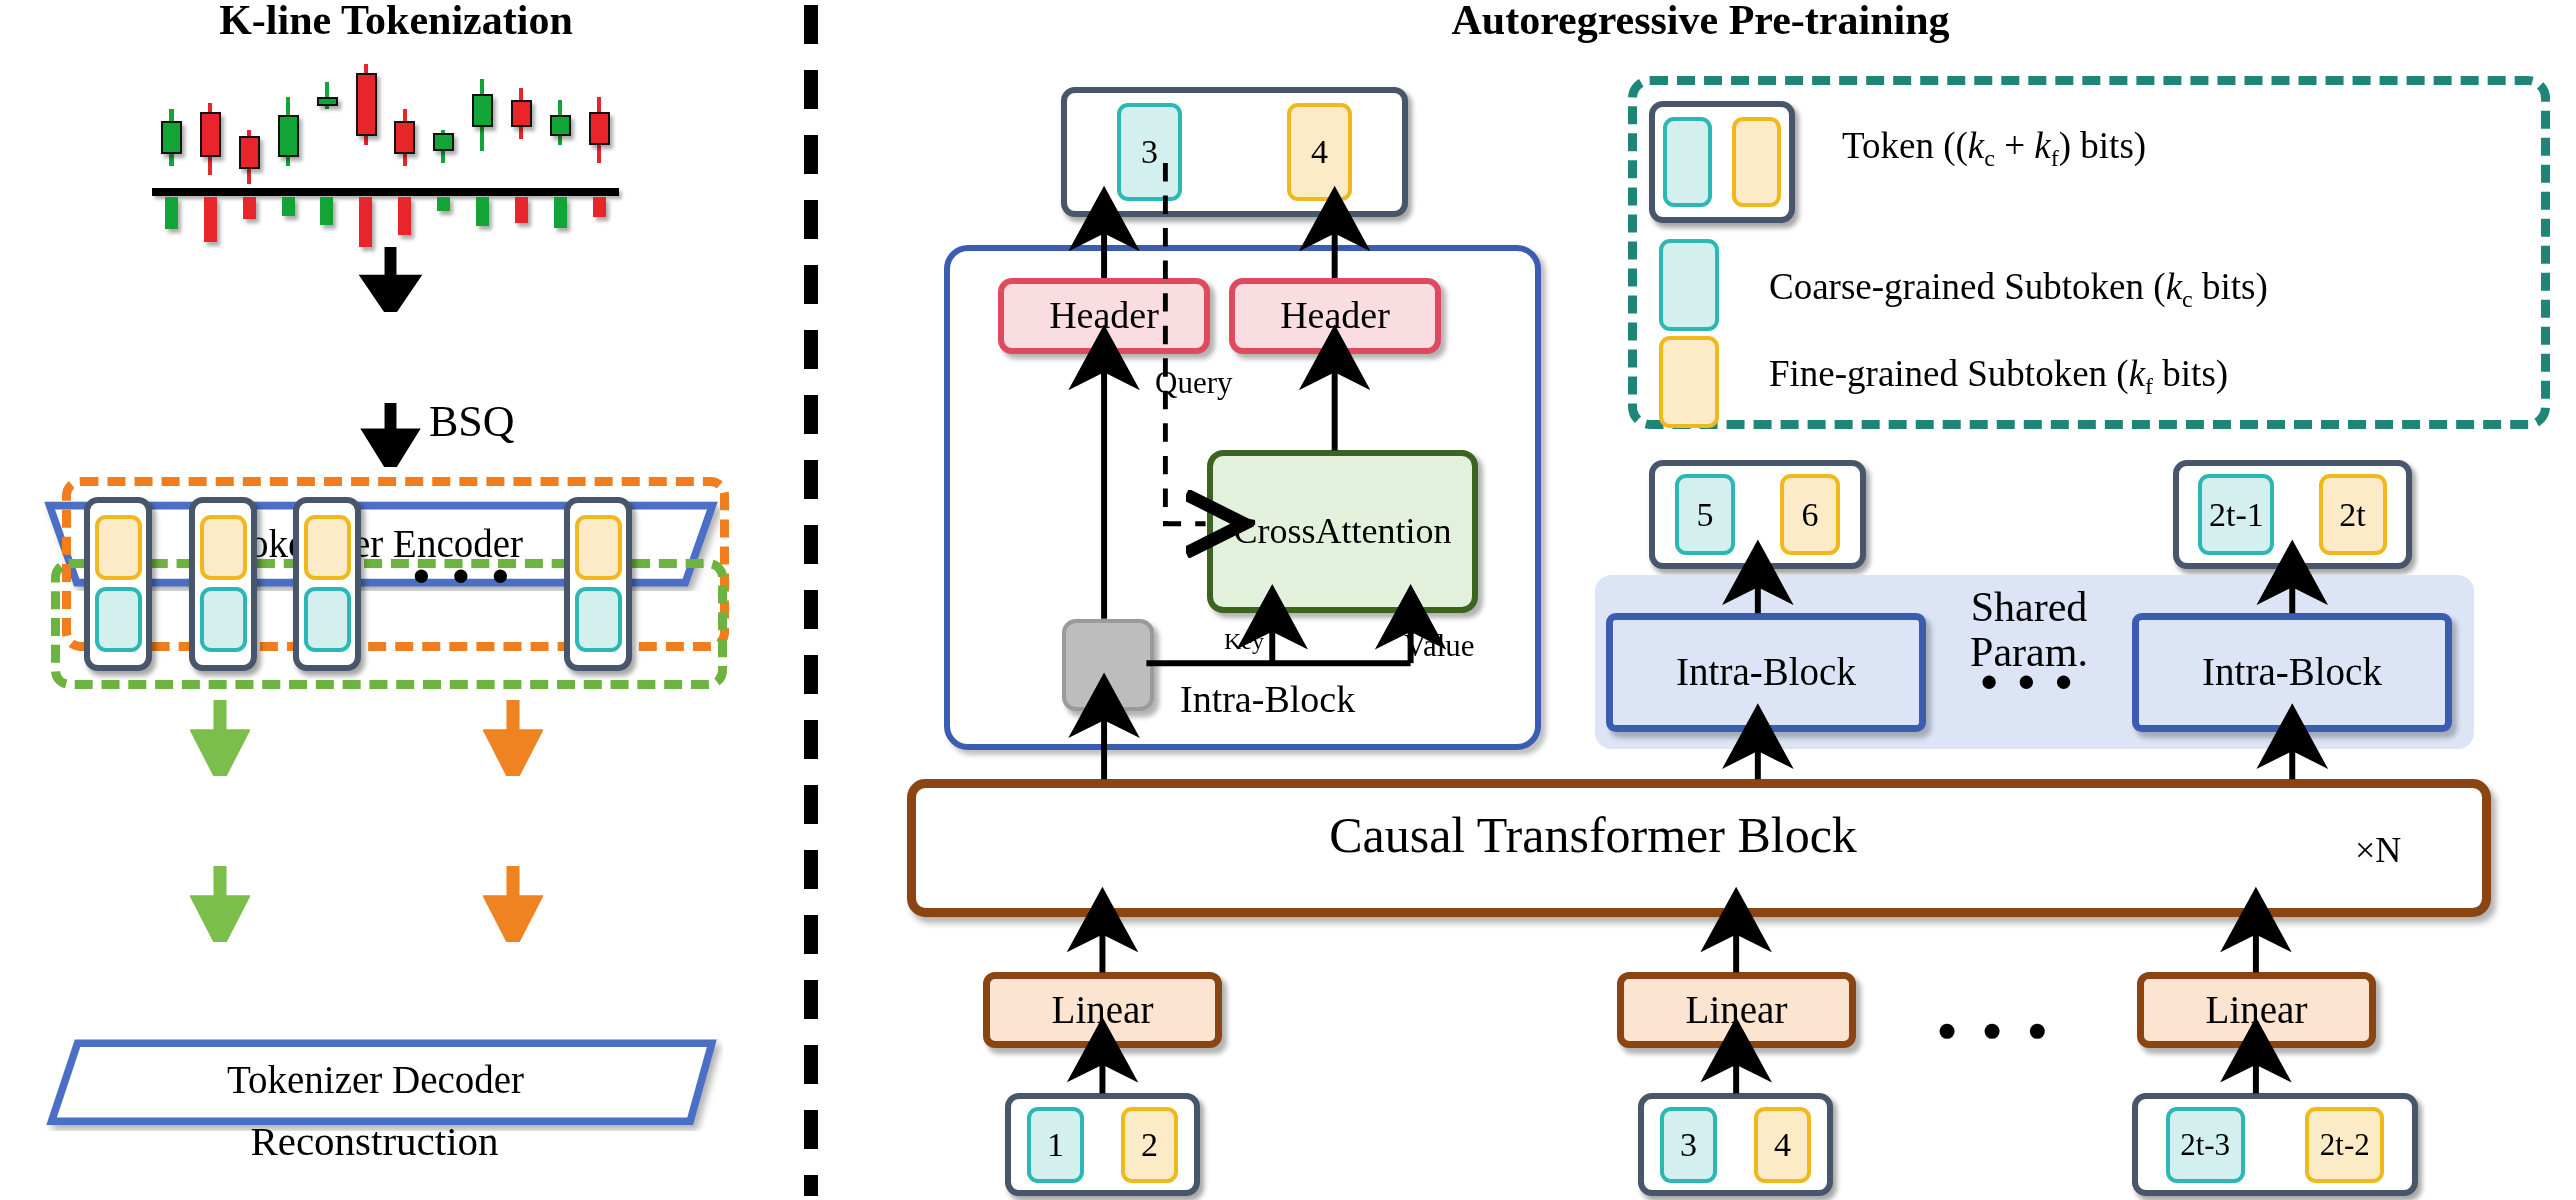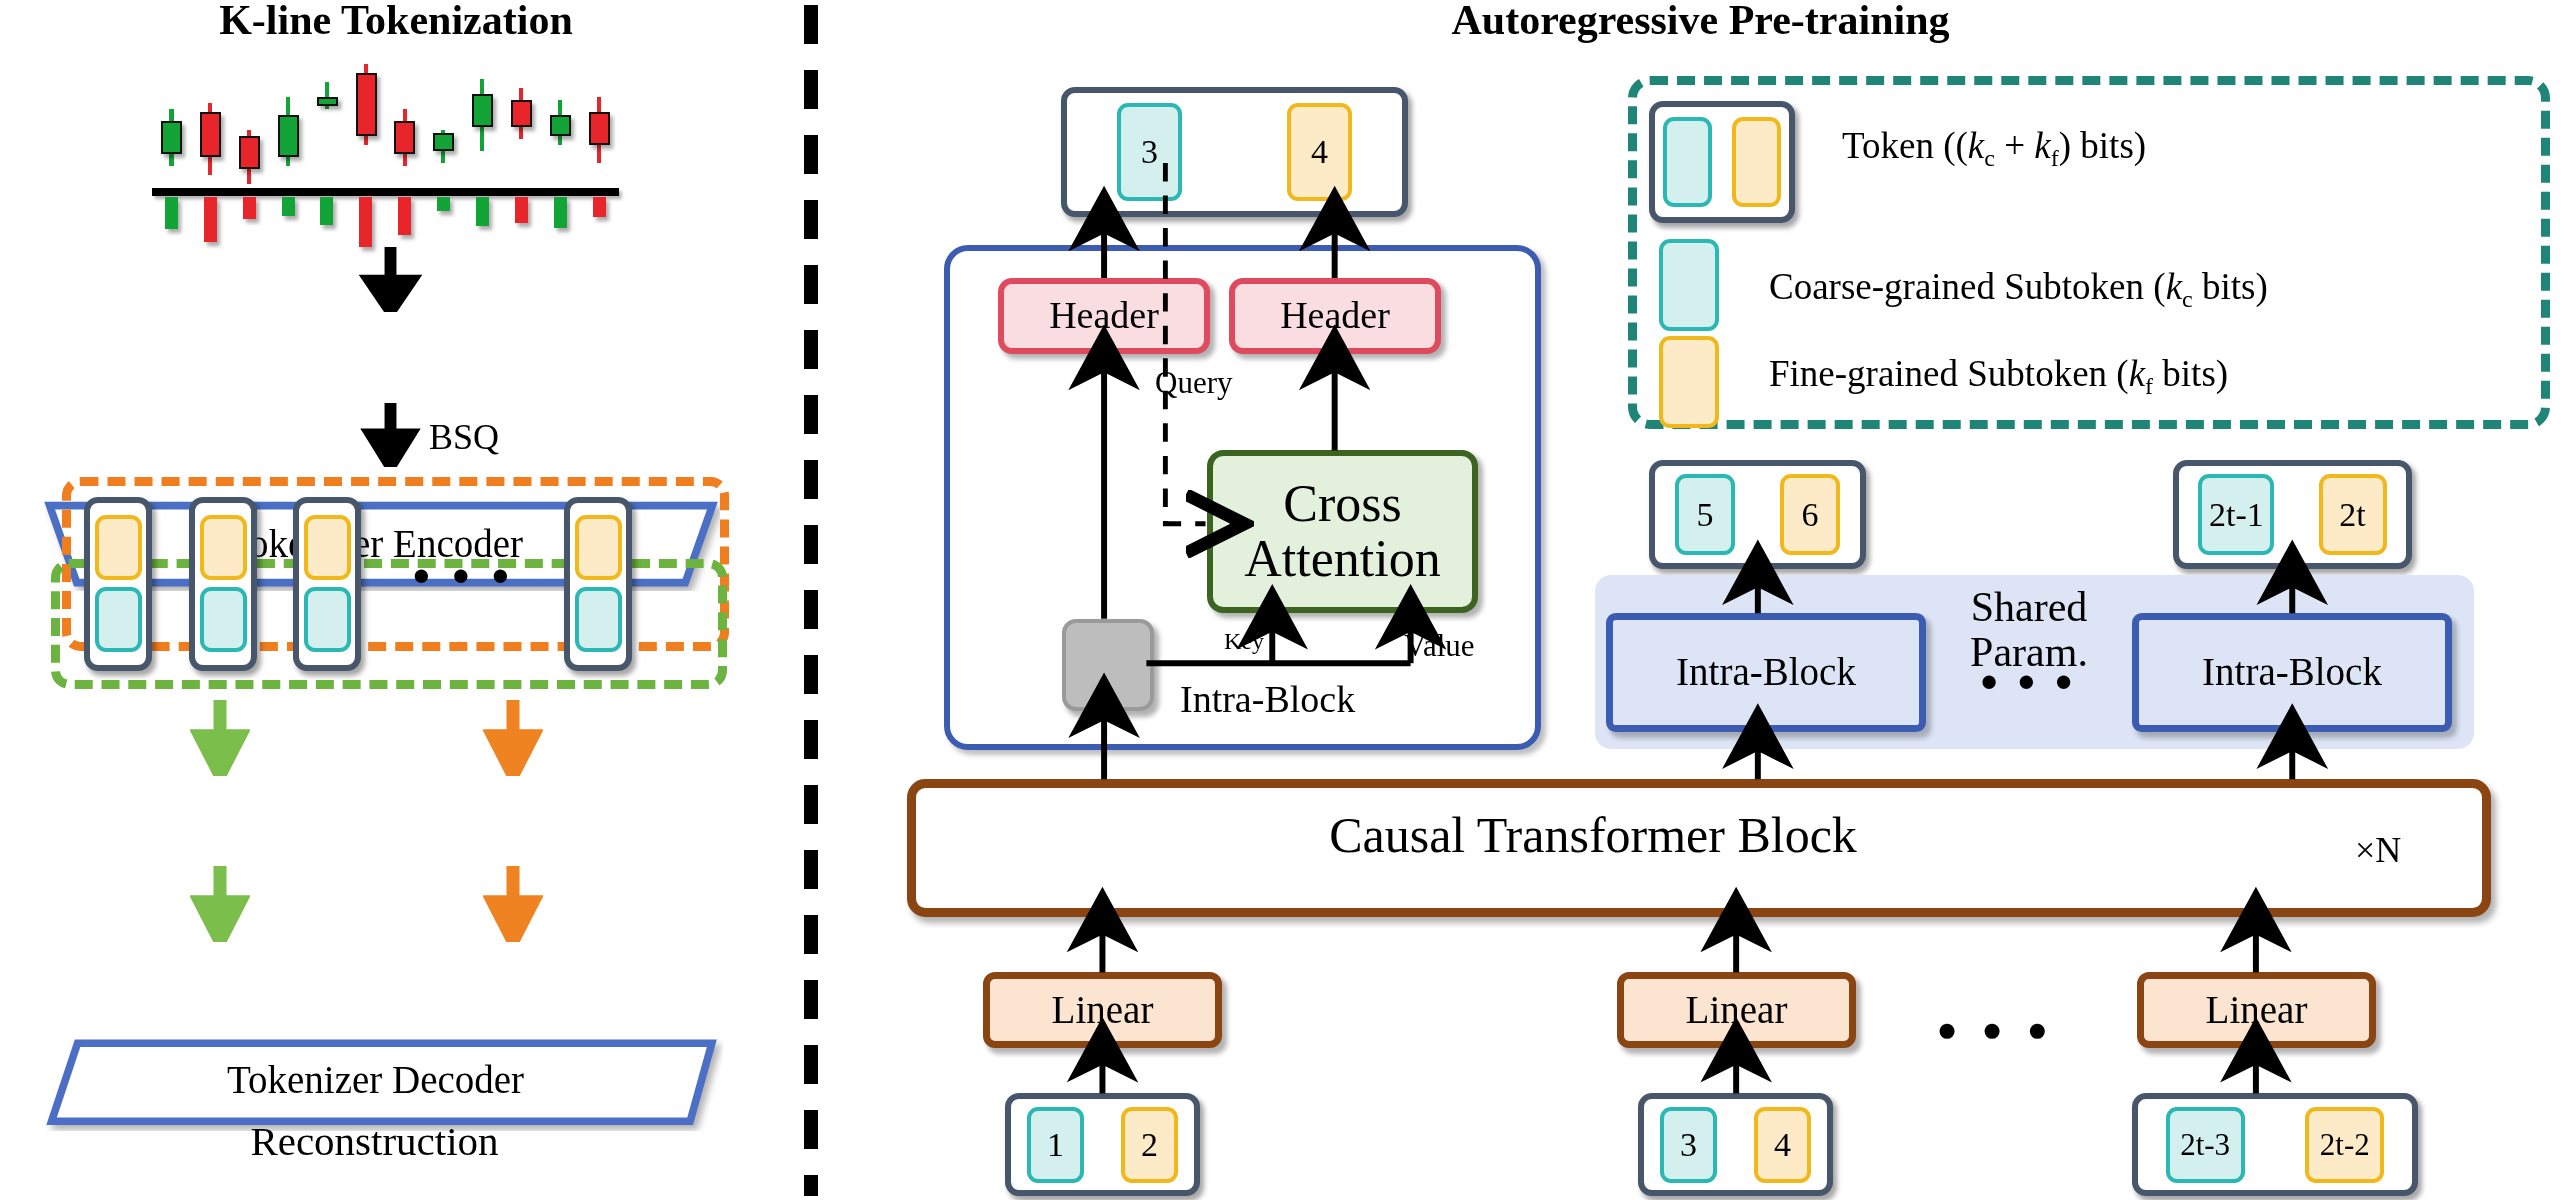--- a/index.html
+++ b/index.html
@@ -98,21 +98,21 @@
     <polygon points="14,8 1236,8 1186,150 64,150" fill="#fff" stroke="#4A6FC4" stroke-width="14" style="filter:drop-shadow(8px 9px 7px rgba(0,0,0,.3))"></polygon>
   </svg>
   <span style="top:19.5px;font-size:39px;">Tokenizer Encoder</span>
 </div>
 
 <div class="abs" style="left:358px;top:403px;width:65px;height:64px;">
   <svg width="65" height="64" viewBox="0 0 120 118">
       <path d="M60 0 L60 74 M24 58 L60 116 L96 58 Z" stroke="#000" stroke-width="22" fill="#000"></path>
     </svg>
 </div>
-<div class="abs" style="left:429px;top:416px;font-size:36px;">BSQ</div>
+<div class="abs" style="left:429px;top:396px;font-size:44px;">BSQ</div>
 
 <div class="abs" style="left:54px;top:477px;width:700px;height:212px;">
 
   <div class="abs" style="left:7.6px;top:0px;width:667px;height:174px;border:9.2px dashed #F07D1E;border-radius:18.4px;box-sizing:border-box;"></div>
 
   <div class="abs" style="left:-3.3px;top:82px;width:676px;height:130px;border:9.2px dashed #6CB33F;border-radius:18.4px;box-sizing:border-box;"></div>
 
   <div class="abs tok-outer" style="left:30px;top:19.5px;width:68px;height:174px;flex-direction:column;gap:7.6px;">
     <div class="sub f" style="width:47px;height:65px;"></div>
     <div class="sub c" style="width:47px;height:65px;"></div>
@@ -175,21 +175,21 @@
 <div class="abs" style="left:944px;top:245px;width:597px;height:505px;border:6px solid #3B5CB0;border-radius:24px;
             box-sizing:border-box;background:#fff;box-shadow:4.3px 4.9px 5.4px rgba(0,0,0,.25);"></div>
 
 <div class="abs rbox" style="left:998px;top:278px;width:212px;height:76px;background:#FADDE0;border:6px solid #DF4A5E;
             border-radius:14px;font-size:38px;box-shadow:4.3px 4.9px 4.9px rgba(0,0,0,.3);">Header</div>
 
 <div class="abs rbox" style="left:1229px;top:278px;width:212px;height:76px;background:#FADDE0;border:6px solid #DF4A5E;
             border-radius:14px;font-size:38px;box-shadow:4.3px 4.9px 4.9px rgba(0,0,0,.3);">Header</div>
 
 <div class="abs rbox" style="left:1207px;top:450px;width:271px;height:163px;background:#E3F0DC;border:6px solid #3C6420;
-            border-radius:16.3px;font-size:52px;box-shadow:4.3px 4.9px 4.9px rgba(0,0,0,.3);flex-direction:column;">
+            border-radius:16.3px;font-size:36px;box-shadow:4.3px 4.9px 4.9px rgba(0,0,0,.3);flex-direction:row;">
   <div>Cross</div>
   <div>Attention</div>
 </div>
 
 <div class="abs" style="left:1155px;top:365px;font-size:31px;">Query</div>
 <div class="abs" style="left:1224px;top:628px;font-size:24px;">Key</div>
 <div class="abs" style="left:1404px;top:628px;font-size:31px;">Value</div>
 
 <div class="abs" style="left:1062px;top:619px;width:84px;height:84px;background:#BDBDBD;border:4.9px solid #9A9A9A;
             border-radius:14px;box-shadow:4.9px 5.4px 5.4px rgba(0,0,0,.3);"></div>

